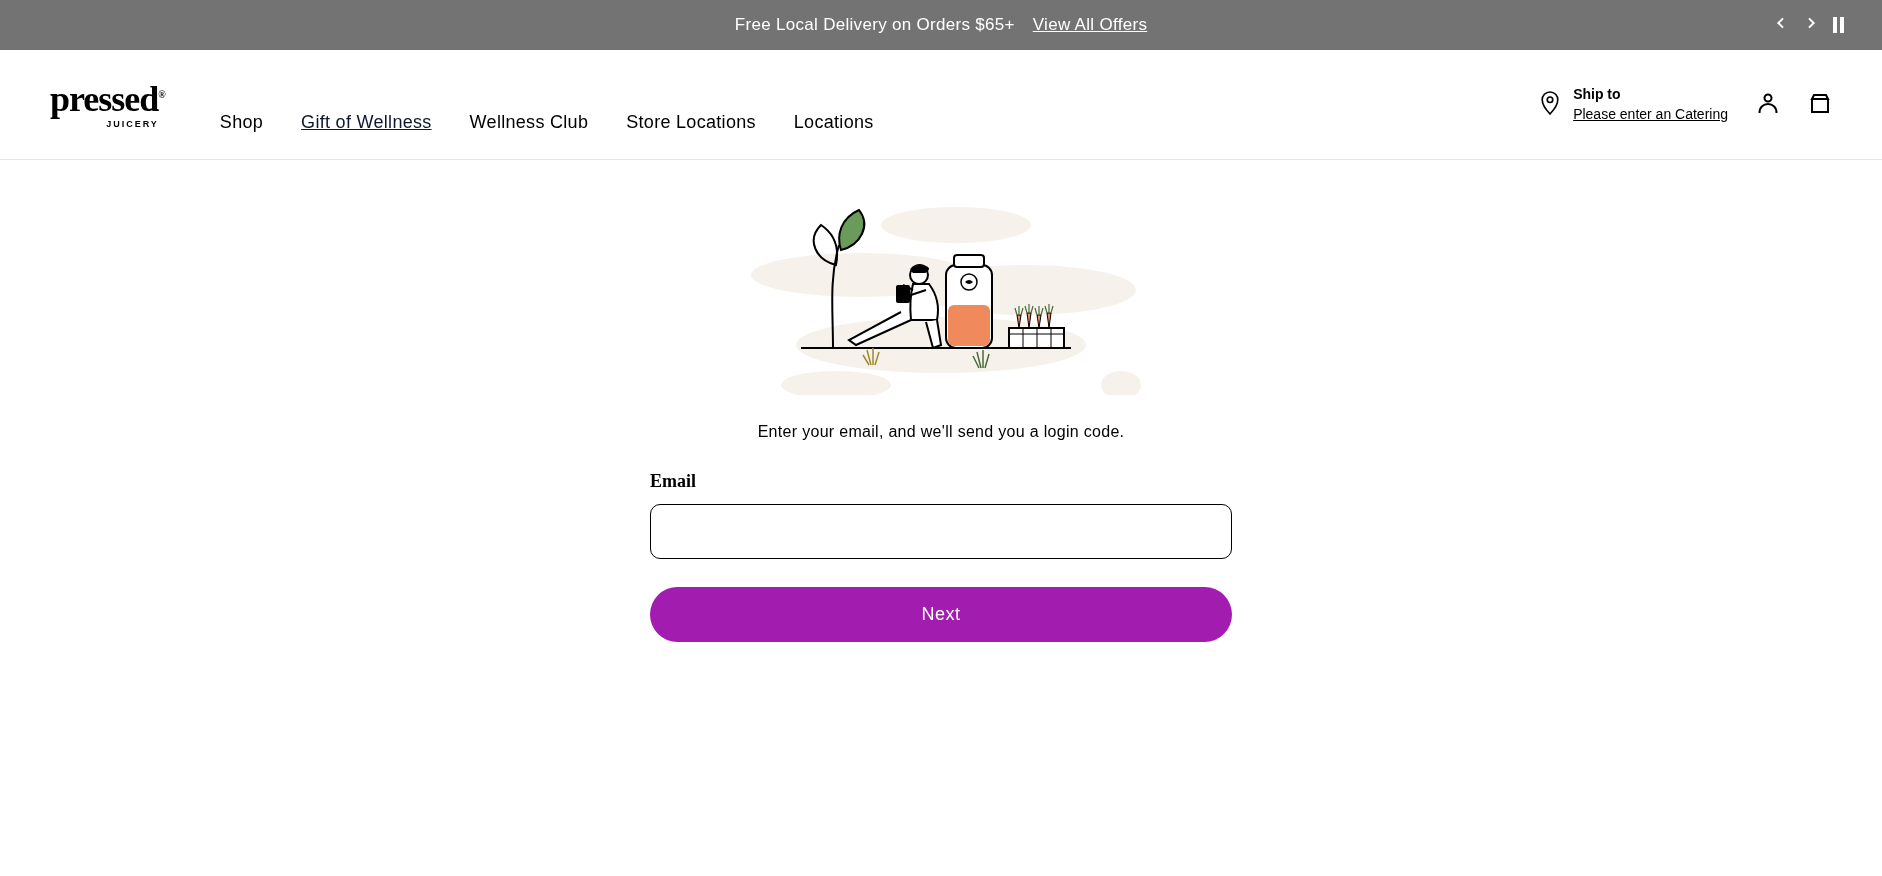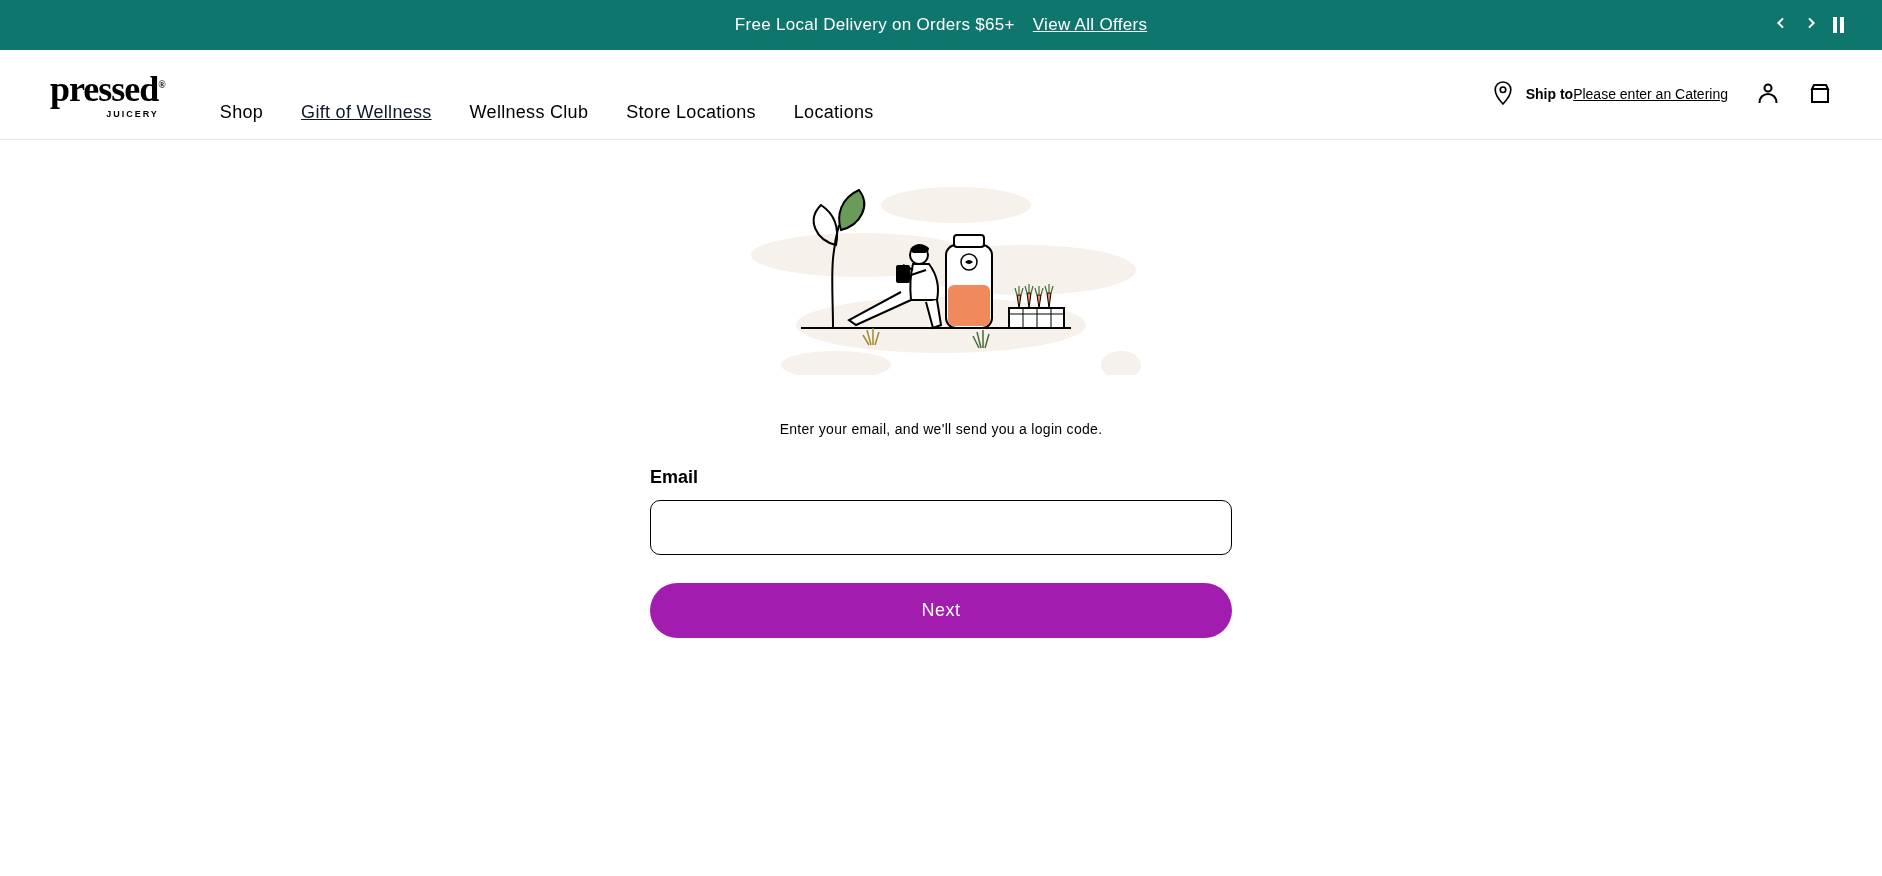--- a/index.html
+++ b/index.html
@@ -8,21 +8,21 @@
   box-sizing: border-box;
 }
 body {
   font-family: -apple-system, BlinkMacSystemFont, "Segoe UI", Helvetica, Arial, sans-serif;
   color: #000;
   background: #fff;
 }
 
 
 .promo-bar {
-  background: #0f766e;
+  background: #737373;
   color: #fff;
   height: 50px;
   display: flex;
   align-items: center;
   justify-content: center;
   position: relative;
   font-size: 17px;
   letter-spacing: 0.3px;
 }
 .promo-bar .promo-text {
@@ -56,21 +56,21 @@
   width: 4px;
   height: 16px;
   background: #fff;
 }
 
 
 .site-header {
   display: flex;
   align-items: center;
   padding: 0 50px;
-  height: 90px;
+  height: 110px;
   border-bottom: 1px solid #e5e5e5;
 }
 .logo {
   display: flex;
   flex-direction: column;
   align-items: flex-end;
   margin-right: 55px;
 }
 .logo .brand {
   font-family: Georgia, "Times New Roman", serif;
@@ -111,21 +111,21 @@
   gap: 28px;
 }
 .ship-to {
   display: flex;
   align-items: center;
   gap: 12px;
   cursor: pointer;
 }
 .ship-to-text {
   display: flex;
-  flex-direction: row;
+  flex-direction: column;
   font-size: 14px;
   line-height: 1.4;
 }
 .ship-to-text .label {
   font-weight: 600;
 }
 .ship-to-text .address {
   text-decoration: underline;
 }
 .icon-btn {
@@ -144,33 +144,34 @@
   height: 205px;
   position: relative;
 }
 .title {
   font-size: 44px;
   font-weight: 400;
   letter-spacing: 1px;
   margin-top: 22px;
 }
 .subtitle {
-  font-size: 14px;
-  margin-top: 46px;
+  font-size: 16px;
+  margin-top: 28px;
   letter-spacing: 0.3px;
 }
 .form {
   width: 582px;
   margin-top: 30px;
 }
 .field-label {
   font-size: 18px;
   font-weight: 600;
   display: block;
   margin-bottom: 12px;
+  font-family: Liberation Serif, serif;
 }
 .email-input {
   width: 100%;
   height: 55px;
   border: 1.5px solid #000;
   border-radius: 10px;
   padding: 0 16px;
   font-size: 16px;
   outline: none;
 }

